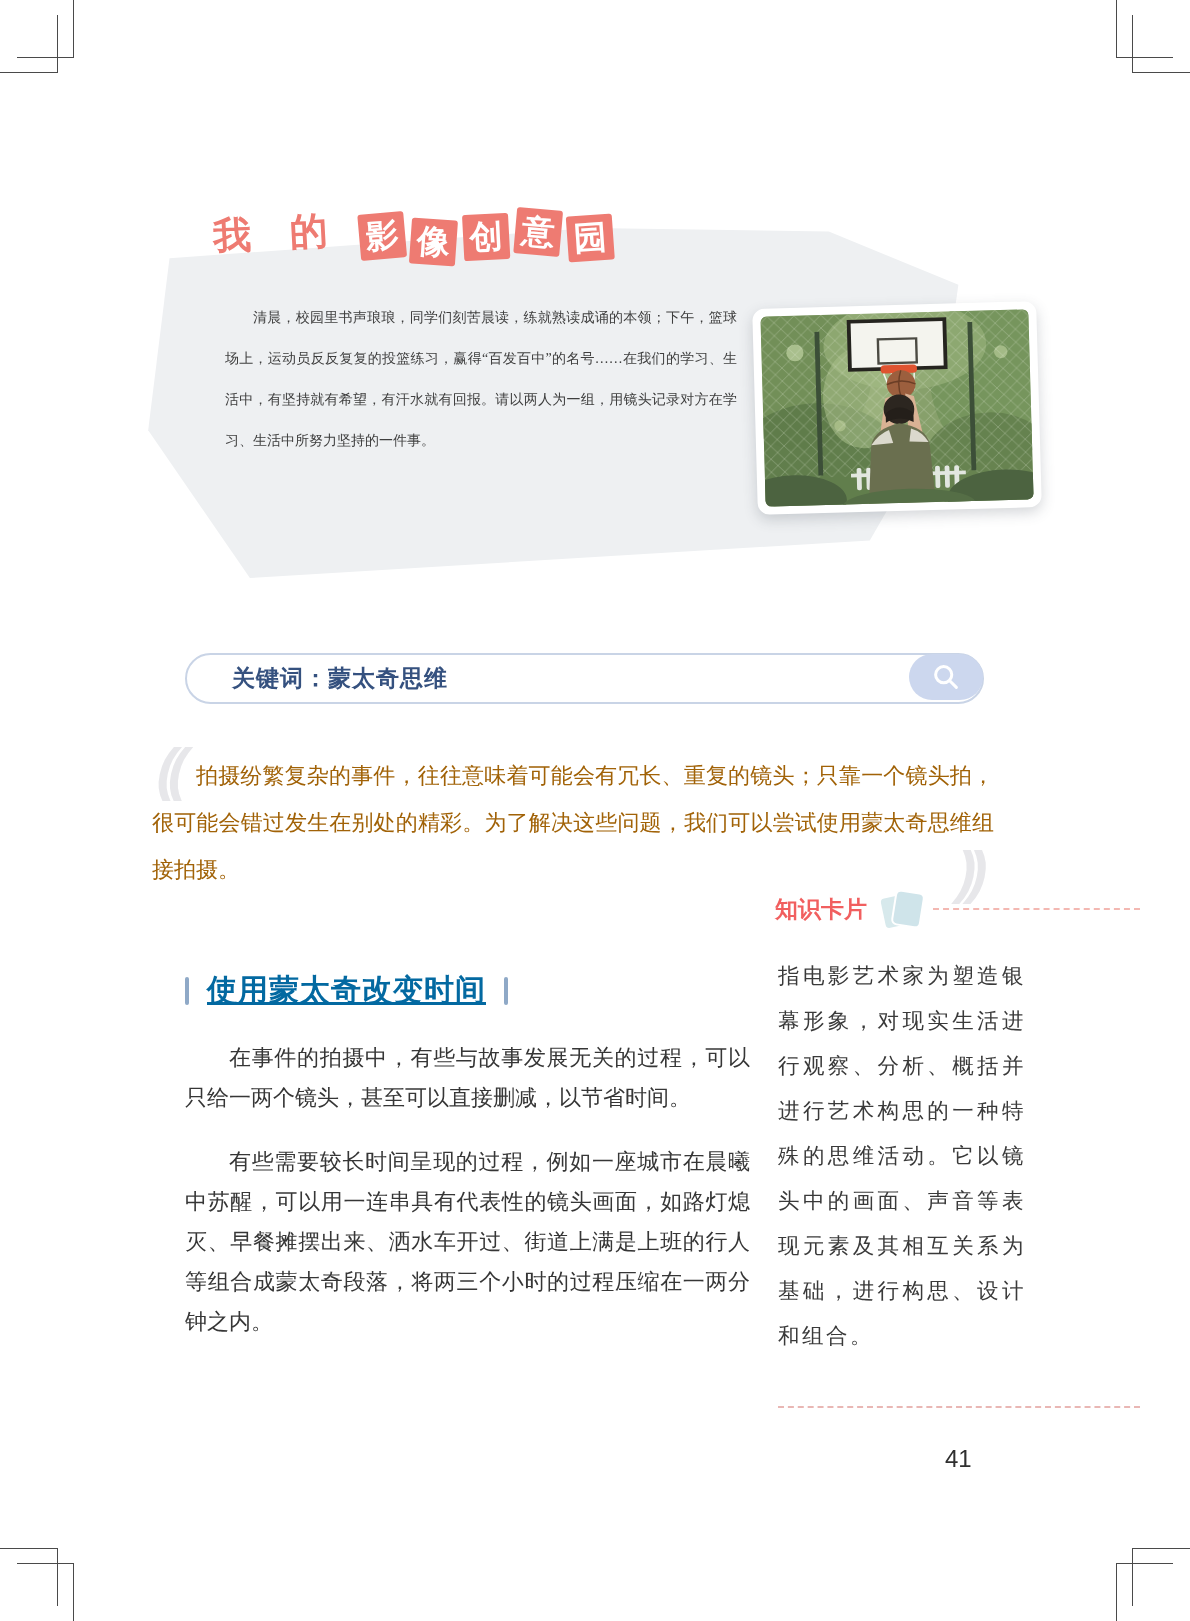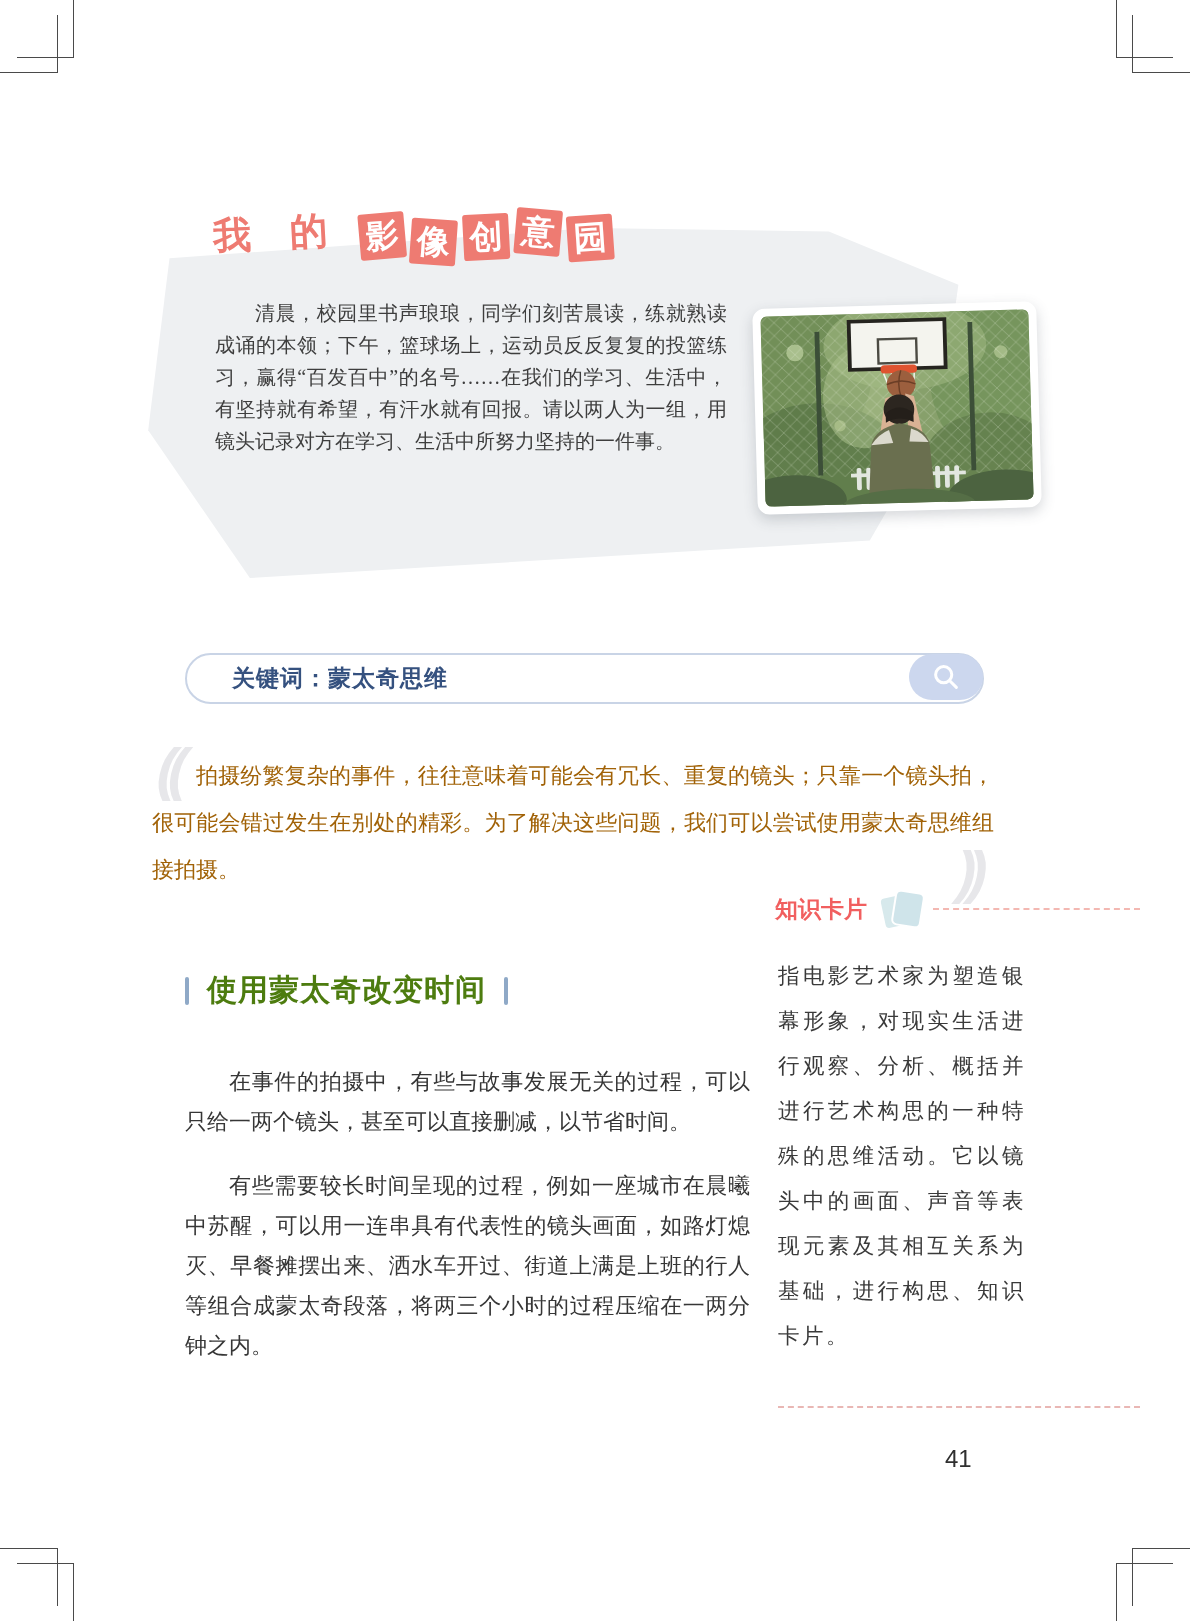--- a/index.html
+++ b/index.html
@@ -29,22 +29,22 @@
   .t-block{width:46px;height:46px;margin:0 3px;background:#ee7b72;color:#ffffff;
     font-family:"Liberation Sans",sans-serif;font-weight:bold;font-size:33px;
     display:flex;align-items:center;justify-content:center;border-radius:3px;}
   .t-block.b0{transform:rotate(-5deg) translateY(2px);}
   .t-block.b1{transform:rotate(4deg) translateY(8px);}
   .t-block.b2{transform:rotate(-3deg) translateY(3px);}
   .t-block.b3{transform:rotate(5deg) translateY(-2px);}
   .t-block.b4{transform:rotate(-4deg) translateY(4px);}
 
   
-  .intro-text{position:absolute;left:215px;top:297px;width:512px;z-index:2;
-    font-size:20px;line-height:32px;text-align:justify;text-indent:2em;color:#3e3e3e;}
+  .intro-text{position:absolute;left:225px;top:297px;width:512px;z-index:2;
+    font-size:14px;line-height:41px;text-align:justify;text-indent:2em;color:#3e3e3e;}
 
   .photo{position:absolute;left:755px;top:305px;width:268px;height:190px;z-index:2;
     background:#ffffff;border:8px solid #ffffff;border-radius:12px;
     box-shadow:0 5px 14px rgba(60,70,80,.22);transform:rotate(-1.6deg);}
   .photo svg{display:block;width:100%;height:100%;border-radius:6px;}
 
   
   .kw-bar{position:absolute;left:185px;top:653px;width:795px;height:47px;z-index:2;
     background:#ffffff;border:2.5px solid #c9d4e6;border-radius:28px;
     display:flex;align-items:center;}
@@ -68,24 +68,24 @@
   .card-icon .c1{position:absolute;left:4px;top:6px;width:28px;height:30px;background:#d7e9ec;
     border:2px solid #ffffff;border-radius:6px;transform:rotate(-12deg);}
   .card-icon .c2{position:absolute;left:16px;top:3px;width:26px;height:32px;background:#cfe4ea;
     border:2px solid #ffffff;border-radius:6px;transform:rotate(9deg);}
   .kc-dash{flex:1;border-top:2px dashed #f3b8b2;margin-left:6px;}
 
   
   .sec-head{position:absolute;left:185px;top:970px;display:flex;align-items:center;}
   .sec-bar{width:4px;height:28px;background:#8fa9c7;border-radius:2px;}
   .sec-title{margin:0 18px;font-family:"Liberation Sans",sans-serif;font-weight:bold;
-    font-size:30px;color:#4d7c0f;letter-spacing:1px;}
-
-  
-  .main-col{position:absolute;left:185px;top:1038px;width:565px;margin-top:24px;}
+    font-size:30px;color:#0369a1;letter-spacing:1px;text-decoration:underline;}
+
+  
+  .main-col{position:absolute;left:185px;top:1038px;width:565px;}
   .main-col p{margin:0 0 24px 0;font-size:22px;line-height:40px;text-align:justify;
     text-indent:2em;color:#363636;}
 
   
   .side-card{position:absolute;left:778px;top:940px;width:362px;}
   .side-title{width:248px;text-align:center;font-size:24px;letter-spacing:3px;color:#3a3a3a;}
   .side-body{width:248px;margin-top:14px;font-size:21.5px;line-height:45px;
     letter-spacing:2.5px;text-align:justify;color:#3a3a3a;}
   .side-dash{position:absolute;left:778px;top:1406px;width:362px;border-top:2px dashed #e9b7b4;}
 
@@ -187,21 +187,21 @@
   <div class="kc-row">
     <span class="kc-label">知识卡片</span>
     <span class="card-icon">
       <span class="c1"></span>
         <span class="c2"></span>
     </span>
     <span class="kc-dash"></span>
   </div>
 
   <div class="side-card">
-    <div class="side-body">指电影艺术家为塑造银幕形象，对现实生活进行观察、分析、概括并进行艺术构思的一种特殊的思维活动。它以镜头中的画面、声音等表现元素及其相互关系为基础，进行构思、知识卡片。</div>
+    <div class="side-body">指电影艺术家为塑造银幕形象，对现实生活进行观察、分析、概括并进行艺术构思的一种特殊的思维活动。它以镜头中的画面、声音等表现元素及其相互关系为基础，进行构思、设计和组合。</div>
   </div>
   <div class="side-dash"></div>
 
   <div class="sec-head">
     <span class="sec-bar"></span>
     <span class="sec-title">使用蒙太奇改变时间</span>
     <span class="sec-bar"></span>
   </div>
 
   <div class="main-col">

